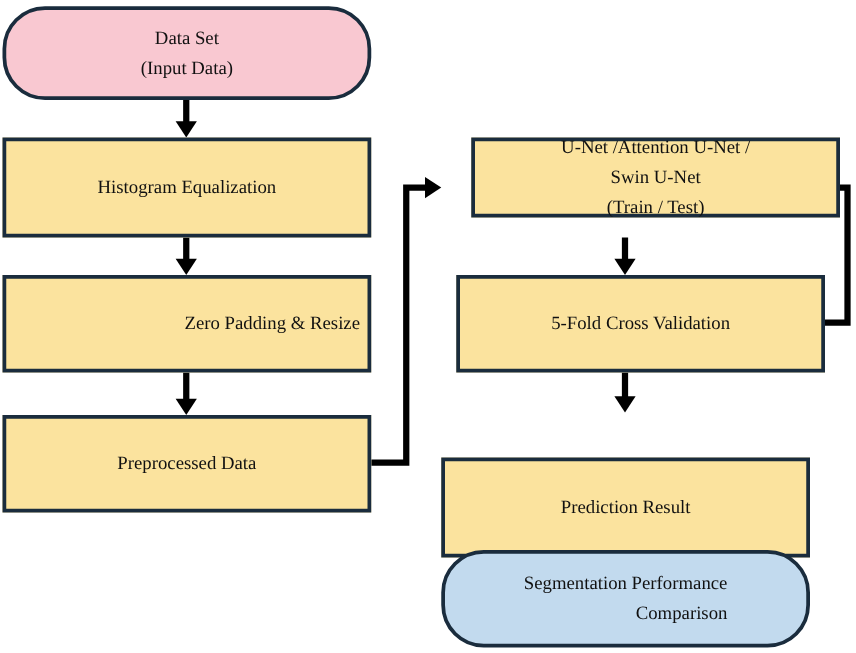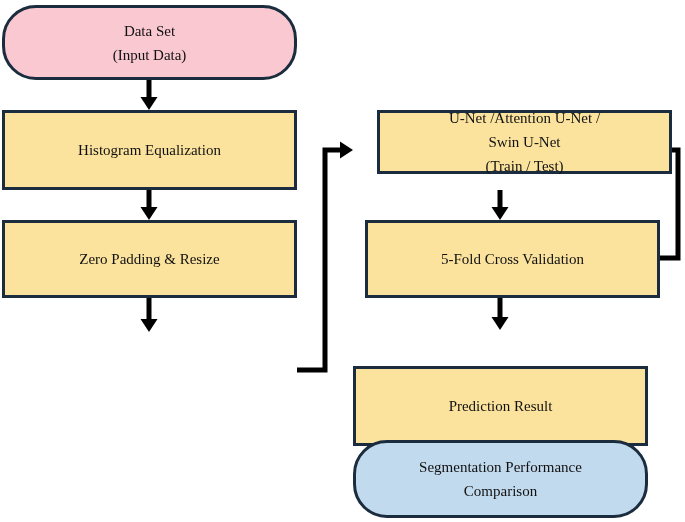--- a/index.html
+++ b/index.html
@@ -52,20 +52,21 @@
     padding: 0 6px;
   }
   .terminator {
     border-radius: 34px;
   }
   .start {
     background: var(--start-fill, #F9C8D1);
   }
   .end {
     background: var(--end-fill, #C2DAEE);
+    text-align: right;
   }
 </style>
 </head>
 <body>
 
 <div class="canvas">
 
   <svg class="connectors" viewBox="0 0 685 522" xmlns="http://www.w3.org/2000/svg">
 
     <path class="shaft" d="M149 80 V 98"></path>
@@ -95,24 +96,27 @@
 
   <div class="node terminator start" style="left:2px; top:5px; width:295px; height:75px;">
     <span class="label">Data Set
 (Input Data)</span>
   </div>
 
   <div class="node" style="left:2px; top:110px; width:295px; height:80px;">
     <span class="label">Histogram Equalization</span>
   </div>
 
-  <div class="node" style="left:2px; top:220px; width:295px; height:78px;">
+  <div class="node" style="left:2px; top:220px; width:295px; height:78px;justify-content:flex-end;">
     <span class="label">Zero Padding &amp; Resize</span>
   </div>
 
+  <div class="node" style="left:2px; top:332px; width:295px; height:78px;">
+    <span class="label">Preprocessed Data</span>
+  </div>
 
   <div class="node" style="left:353px; top:110px; width:295px; height:64px;margin-left:24px;">
     <span class="label">U-Net /Attention U-Net /
 Swin U-Net
 (Train / Test)</span>
   </div>
 
   <div class="node" style="left:365px; top:220px; width:295px; height:78px;">
     <span class="label">5-Fold Cross Validation</span>
   </div>

